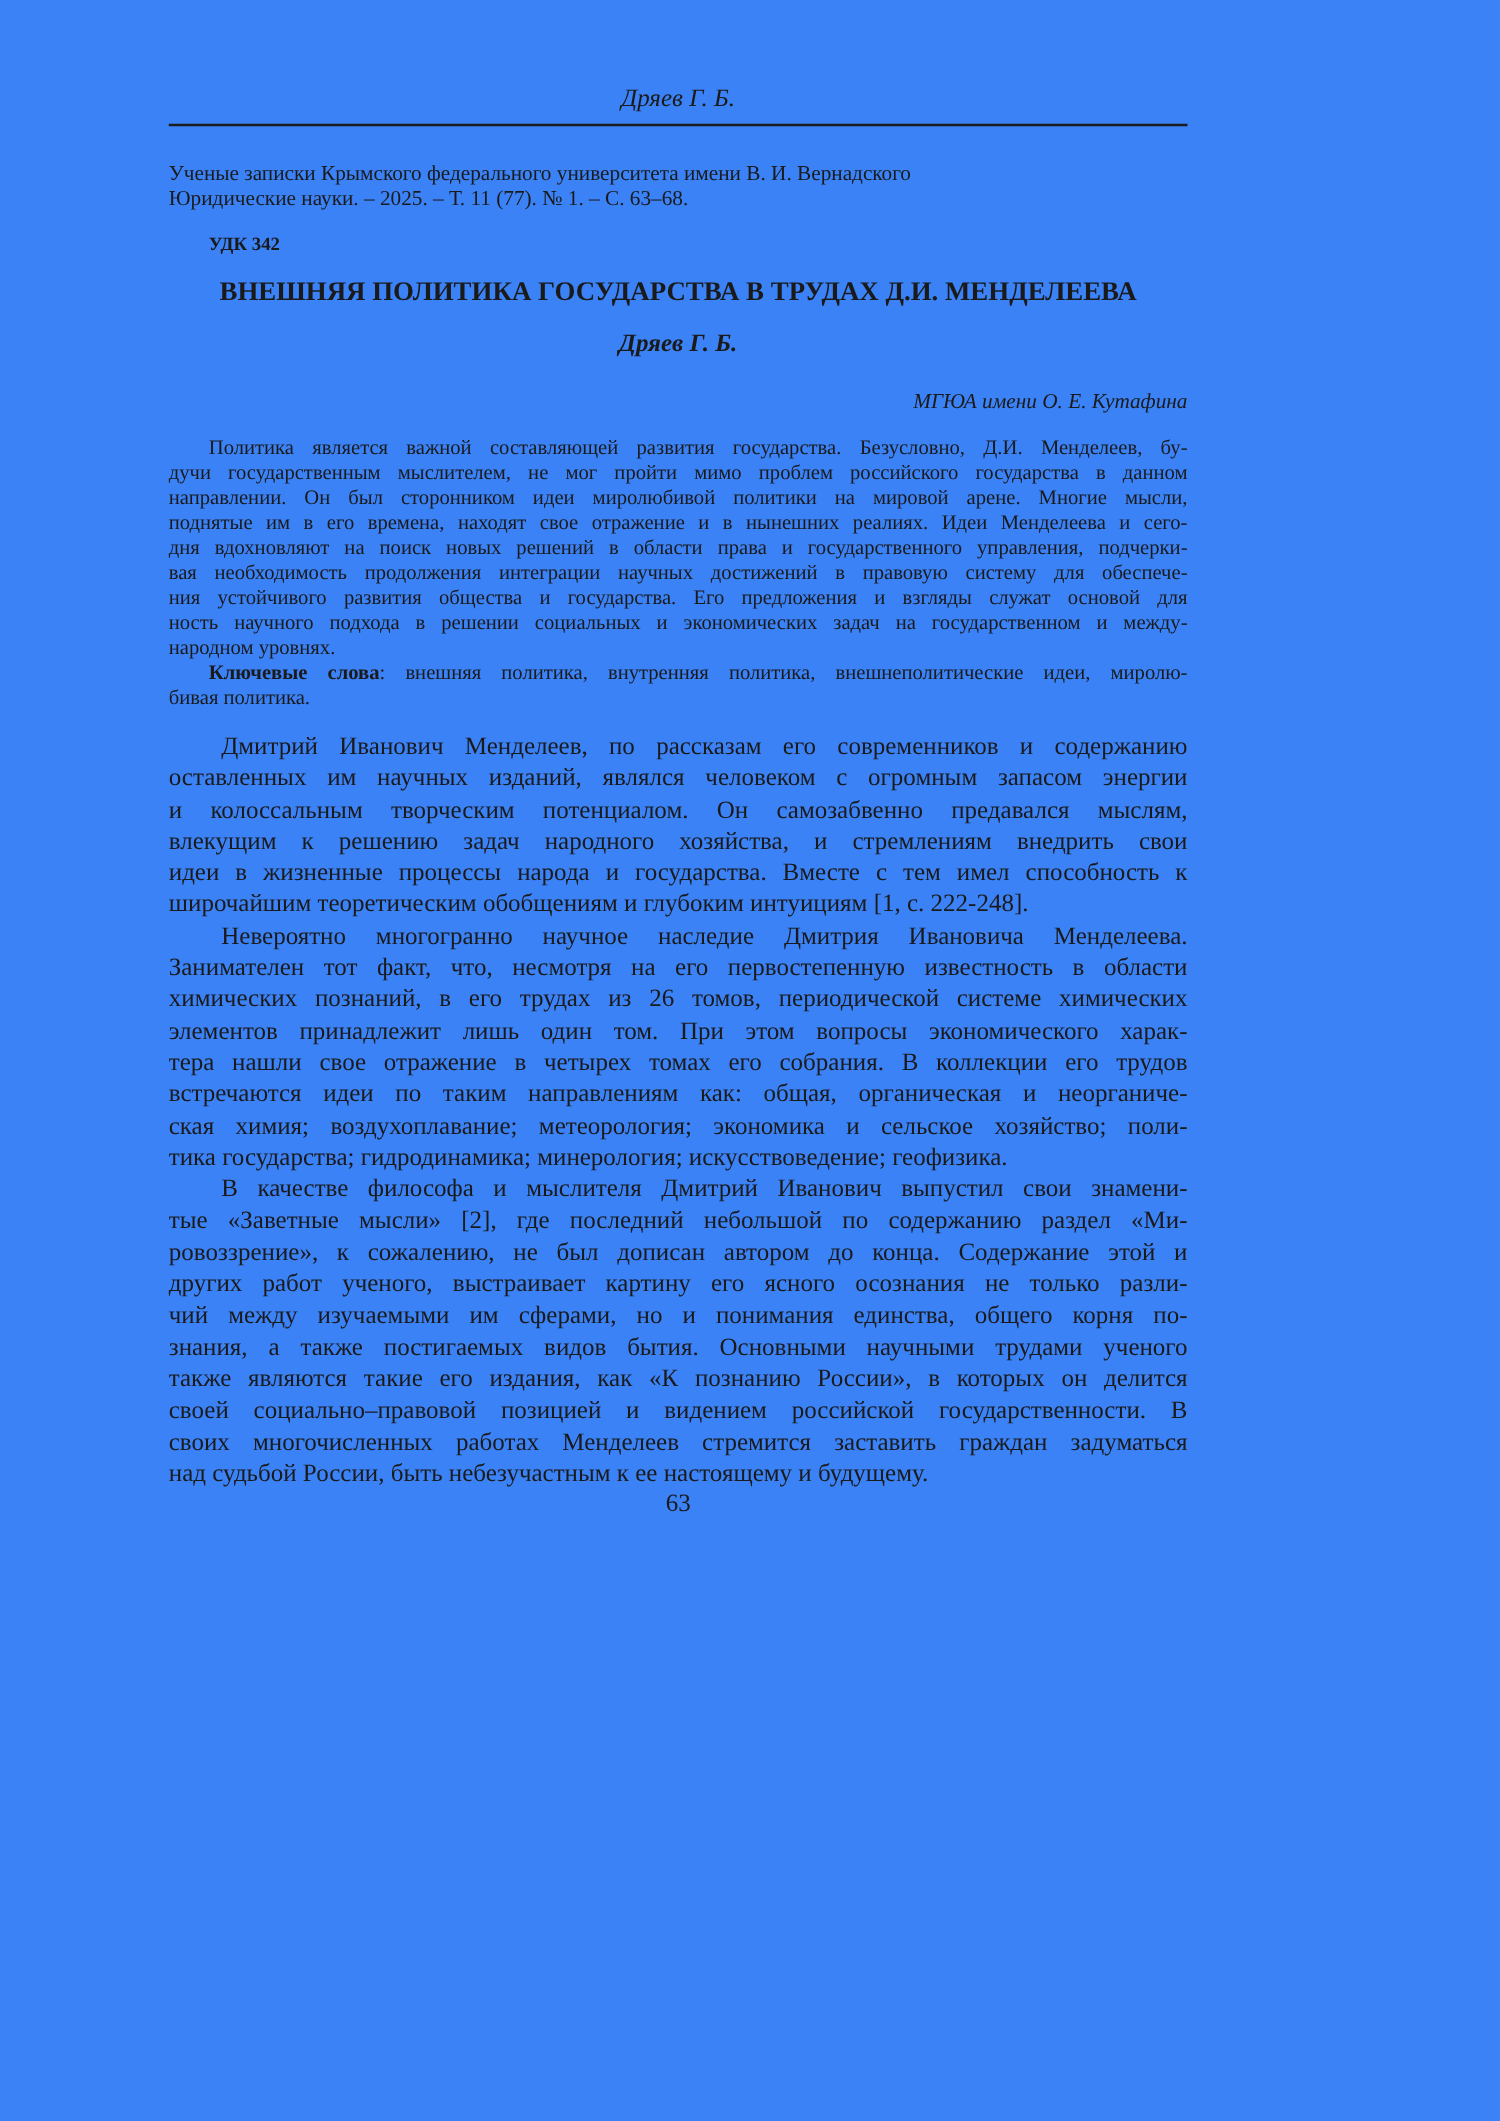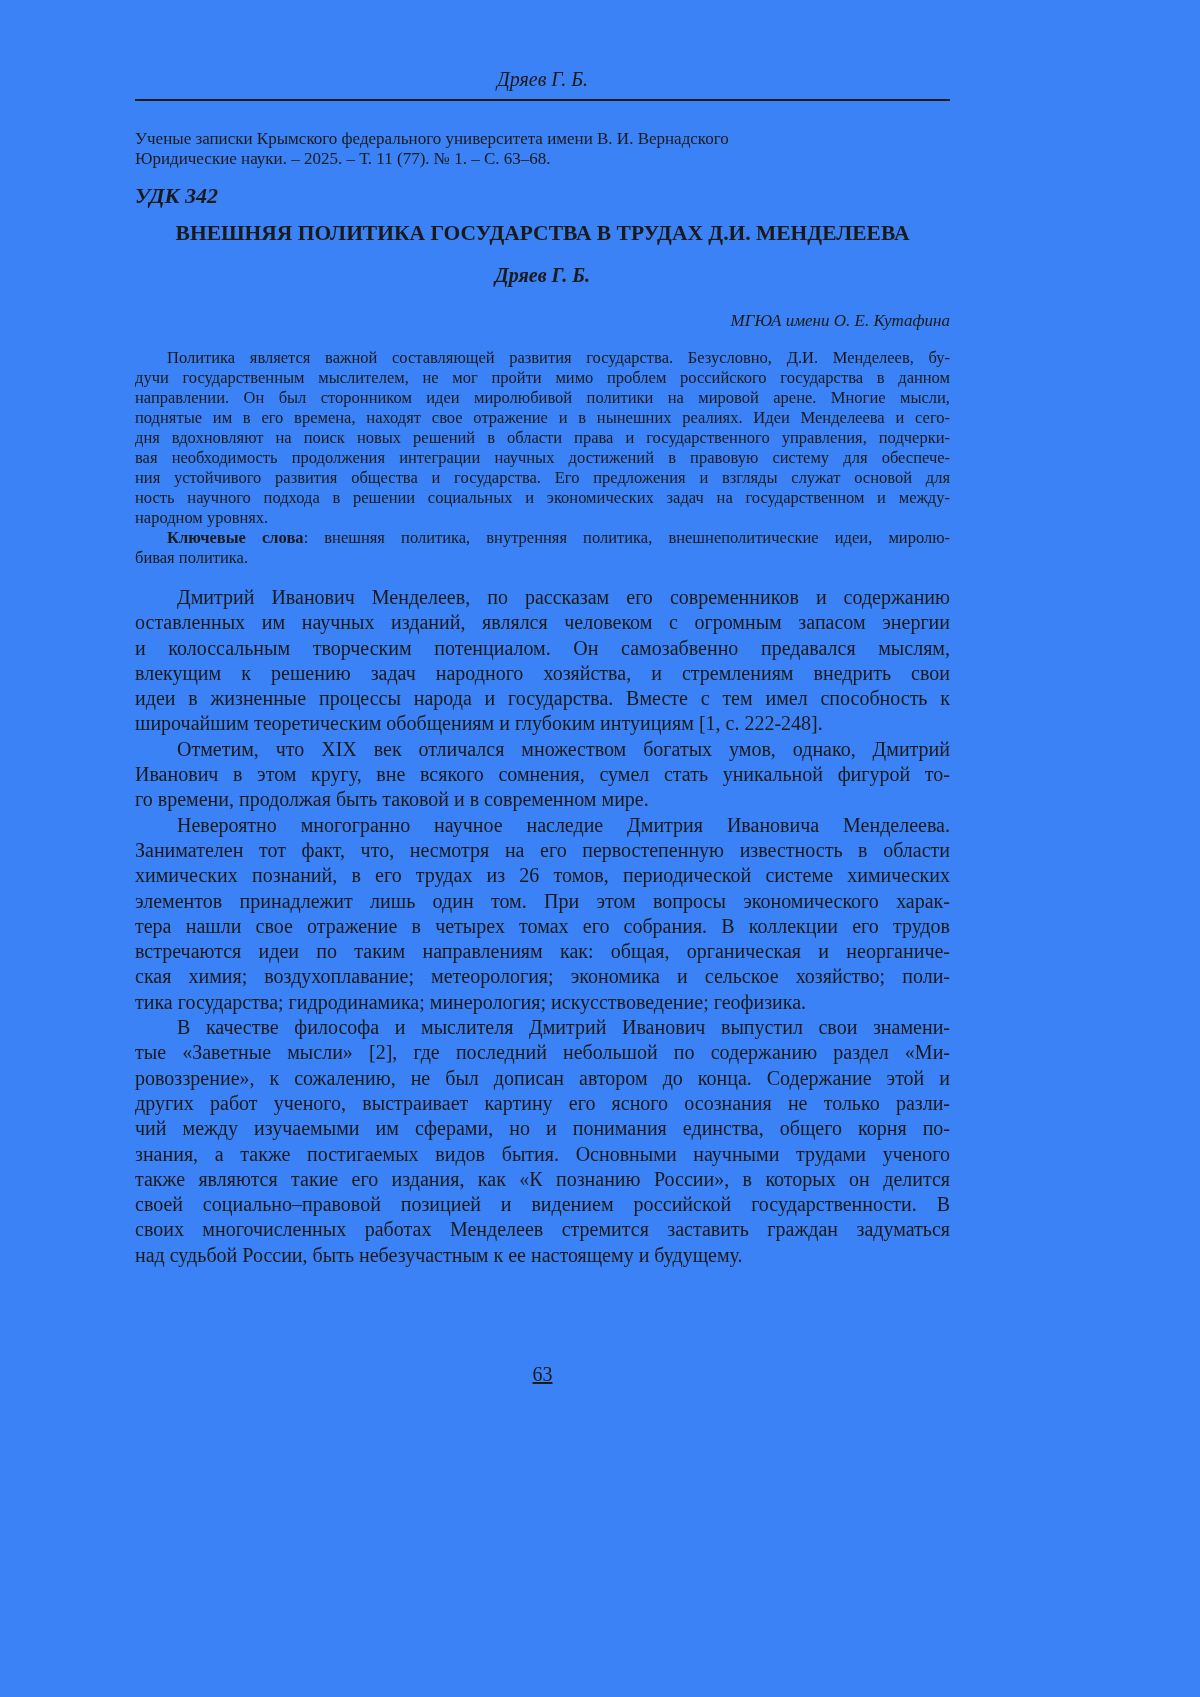--- a/index.html
+++ b/index.html
@@ -35,23 +35,23 @@
     border-top: 2.5px solid #1c1c1c;
   }
   .citation {
     margin-top: 28px;
     font-size: 17px;
     line-height: 19.5px;
     text-align: left;
   }
   .udk {
     margin-top: 17px;
+    margin-left: 32px;
     font-weight: bold;
-    font-style: italic;
-    font-size: 22px;
+    font-size: 15px;
     line-height: 22px;
   }
   .title {
     margin-top: 13px;
     text-align: center;
     font-weight: bold;
     font-size: 21.5px;
     line-height: 26px;
   }
   .author {
@@ -86,25 +86,23 @@
   .jline {
     text-align: justify;
     text-align-last: justify;
     white-space: normal;
   }
   .lline {
     text-align: left;
     text-align-last: left;
   }
   .page-number {
-    margin-top: 95px;
     text-align: center;
     font-size: 20px;
     line-height: 23px;
-    text-decoration: underline;
   }
 </style>
 </head>
 <body>
 
 <div class="page">
   <div class="content">
 
     <div class="running-head">Дряев Г. Б.</div>
     <div class="header-rule"></div>
@@ -137,25 +135,20 @@
     <div class="body-text">
       <div>
         <div class="jline indent1">Дмитрий Иванович Менделеев, по рассказам его современников и содержанию</div>
         <div class="jline">оставленных им научных изданий, являлся человеком с огромным запасом энергии</div>
         <div class="jline">и колоссальным творческим потенциалом. Он самозабвенно предавался мыслям,</div>
         <div class="jline">влекущим к решению задач народного хозяйства, и стремлениям внедрить свои</div>
         <div class="jline">идеи в жизненные процессы народа и государства. Вместе с тем имел способность к</div>
         <div class="lline">широчайшим теоретическим обобщениям и глубоким интуициям [1, с. 222-248].</div>
       </div>
       <div>
-        <div class="jline indent1">Отметим, что XIX век отличался множеством богатых умов, однако, Дмитрий</div>
-        <div class="jline">Иванович в этом кругу, вне всякого сомнения, сумел стать уникальной фигурой то-</div>
-        <div class="lline">го времени, продолжая быть таковой и в современном мире.</div>
-      </div>
-      <div>
         <div class="jline indent1">Невероятно многогранно научное наследие Дмитрия Ивановича Менделеева.</div>
         <div class="jline">Занимателен тот факт, что, несмотря на его первостепенную известность в области</div>
         <div class="jline">химических познаний, в его трудах из 26 томов, периодической системе химических</div>
         <div class="jline">элементов принадлежит лишь один том. При этом вопросы экономического харак-</div>
         <div class="jline">тера нашли свое отражение в четырех томах его собрания. В коллекции его трудов</div>
         <div class="jline">встречаются идеи по таким направлениям как: общая, органическая и неорганиче-</div>
         <div class="jline">ская химия; воздухоплавание; метеорология; экономика и сельское хозяйство; поли-</div>
         <div class="lline">тика государства; гидродинамика; минерология; искусствоведение; геофизика.</div>
       </div>
       <div>

